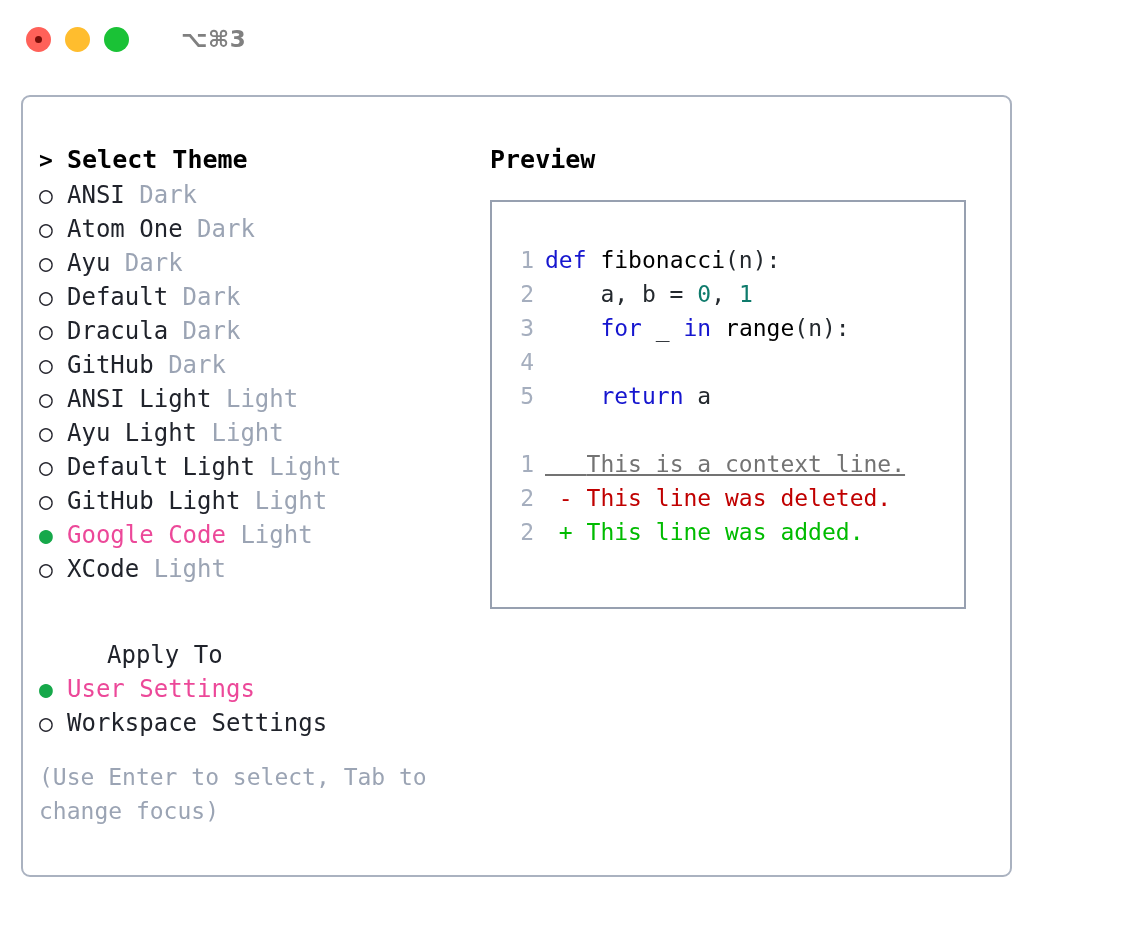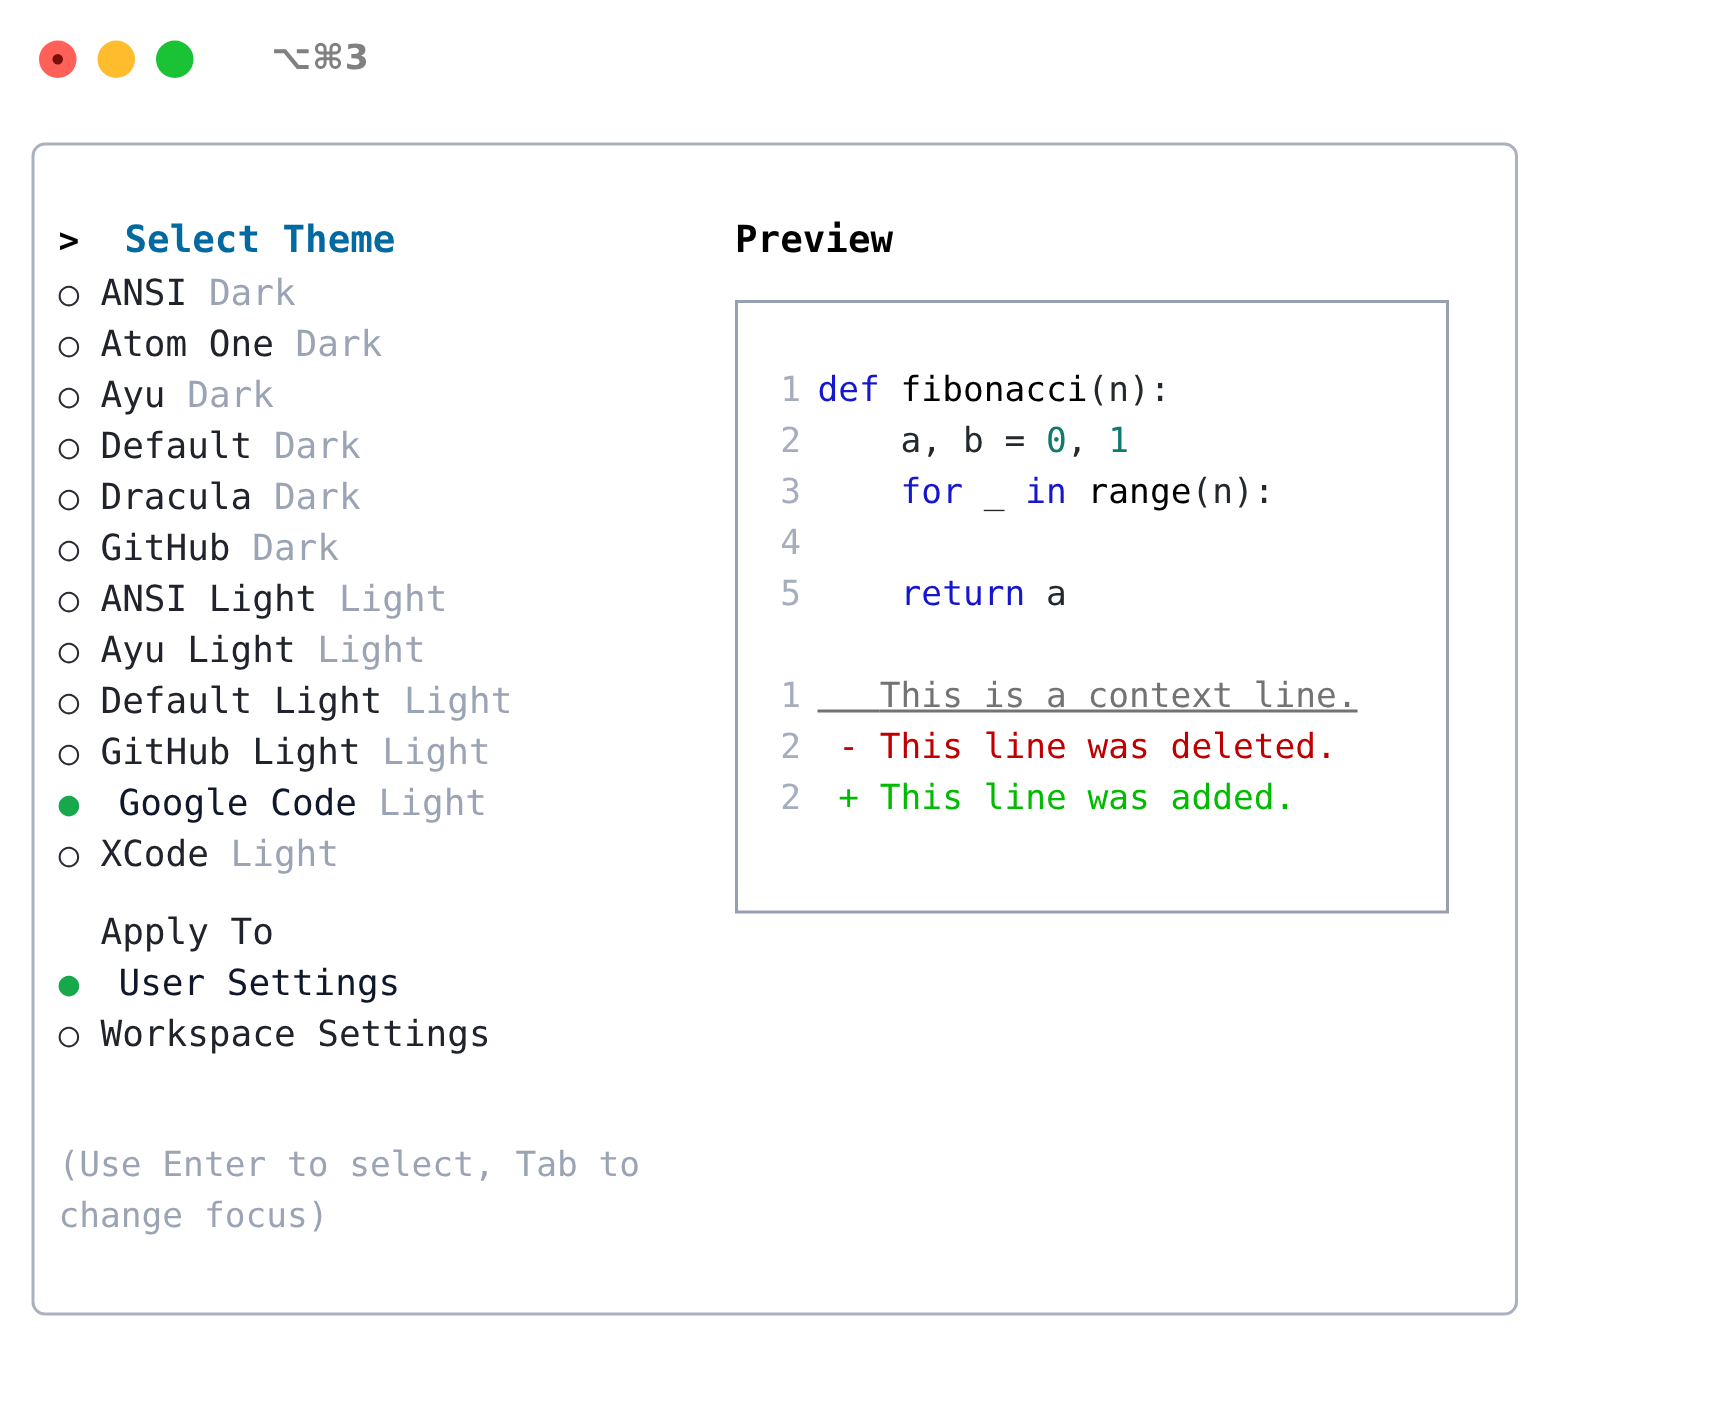--- a/index.html
+++ b/index.html
@@ -98,33 +98,34 @@
     display: inline-block;
     width: 28px;
     flex: 0 0 28px;
     color: #2b2b33;
     font-size: 23px;
   }
   .marker.sel     { color: #16a84a; }
   .marker.blank   { color: transparent; }
 
   .label      { color: #20232b; }
-  .label.sel  { color: #0f172a; margin-left: 12px; }
+  .label.sel  { color: #ec4899; }
   .variant    { color: #9ba4b4; }
 
   #heading-row {
     font-weight: 700;
     font-size: 25px;
     height: 36px;
   }
   #heading-row .marker { color: #000000; font-weight: 700; }
-  #heading-row .label  { color: #0369a1; font-weight: 700; margin-left: 16px; }
+  #heading-row .label  { color: #000000; font-weight: 700; }
 
   #apply-heading {
-    margin-top: 18px;
+    margin-top: 52px;
+    gap: 40px;
   }
   #apply-heading .label { color: #20232b; }
 
   #hint {
     position: absolute;
     left: 16px;
     top: 663px;
     width: 420px;
     color: #9ba4b4;
     font-size: 23px;

